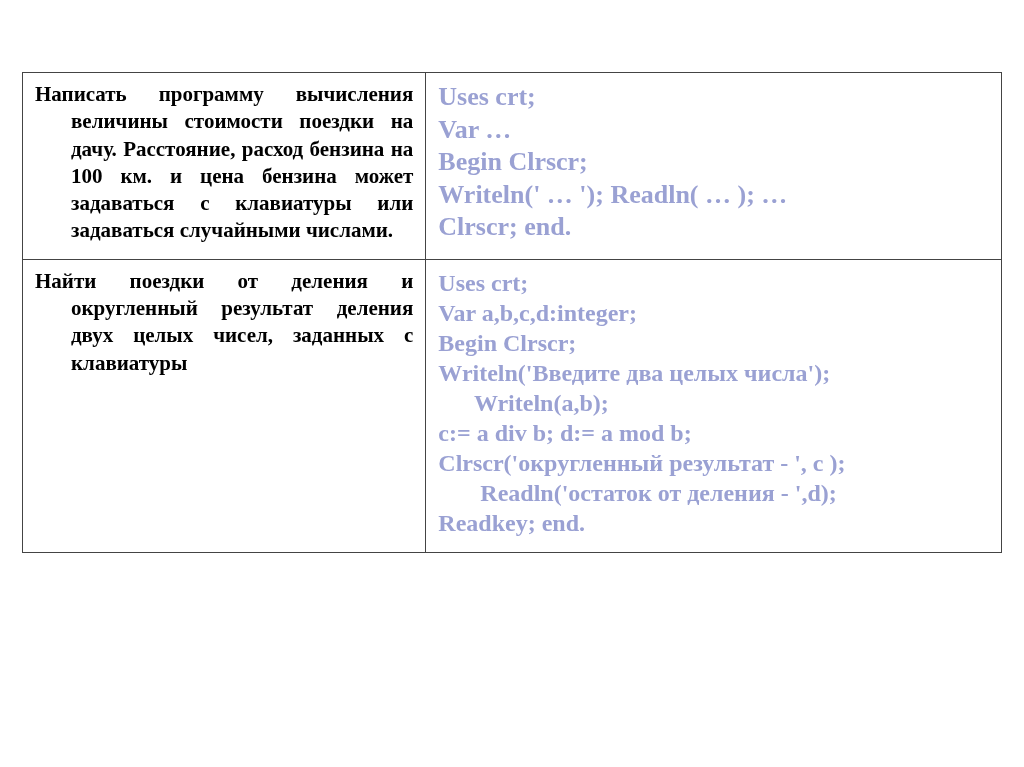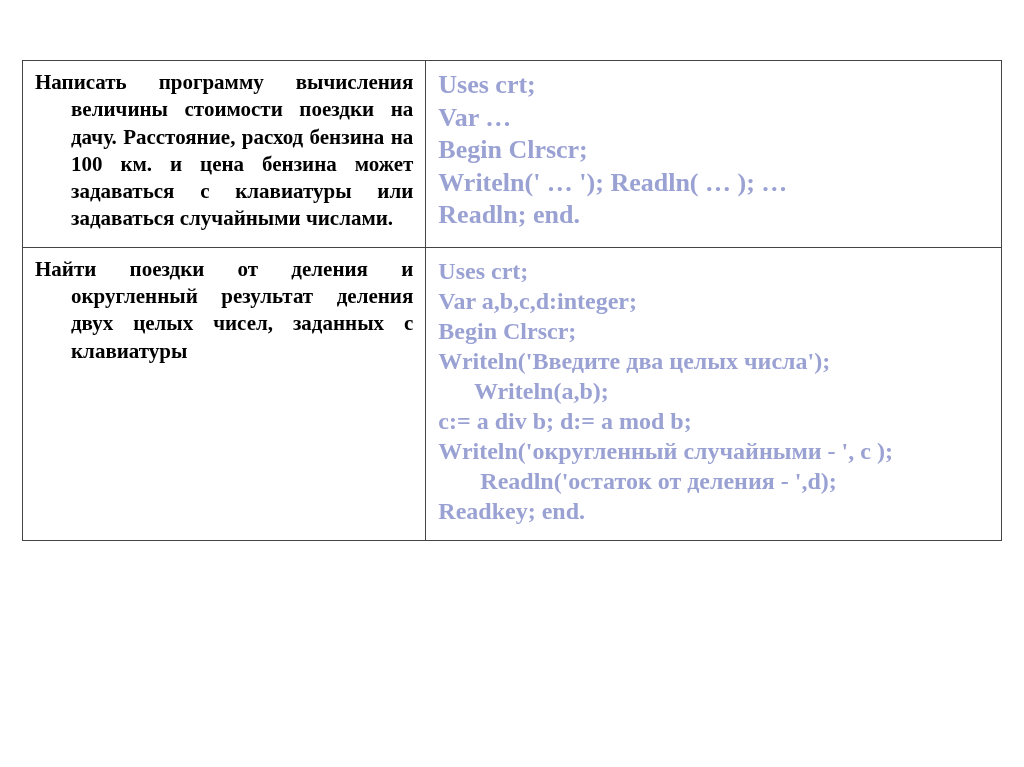--- a/index.html
+++ b/index.html
@@ -10,21 +10,21 @@
     height: 767px;
     background: #fff;
     font-family: "Times New Roman", serif;
   }
   .slide {
     padding: 60px 20px 20px 20px;
   }
   table {
     border-collapse: collapse;
     width: 980px;
-    margin: 0 auto;
+    margin: 12px auto;
   }
   td {
     border: 1.5px solid #444;
     vertical-align: top;
     padding: 8px 12px 14px 12px;
   }
   td.left {
     width: 365px;
   }
   td.right {
@@ -65,37 +65,37 @@
         <tr>
       <td class="left">
         <div class="task">Написать программу вычисления величины стоимости поездки на дачу. Расстояние, расход бензина на 100 км. и цена бензина может задаваться с клавиатуры или задаваться случайными числами.</div>
       </td>
       <td class="right">
         <div class="code">
           <div>Uses crt;</div>
           <div>Var …</div>
           <div>Begin  Clrscr;</div>
           <div>Writeln(' … '); Readln( … );   …</div>
-          <div>Readln;  end.</div>
+          <div>Clrscr;  end.</div>
         </div>
       </td>
     </tr>
     <tr>
       <td class="left">
         <div class="task">Найти поездки от деления и округленный результат деления двух целых чисел, заданных с клавиатуры</div>
       </td>
       <td class="right">
         <div class="code2">
           <div>Uses crt;</div>
           <div>Var a,b,c,d:integer;</div>
           <div>Begin Clrscr;</div>
           <div>Writeln('Введите два целых числа');</div>
           <div style="white-space: pre;">      Writeln(a,b);</div>
           <div>c:= a div b; d:= a mod b;</div>
-          <div>Writeln('округленный случайными - ', c );</div>
+          <div>Clrscr('округленный результат - ', c );</div>
           <div style="white-space: pre;">       Readln('остаток от деления - ',d);</div>
           <div>Readkey; end.</div>
         </div>
       </td>
     </tr>
   </tbody>
     </table>
 </div>
 
 </body></html>

